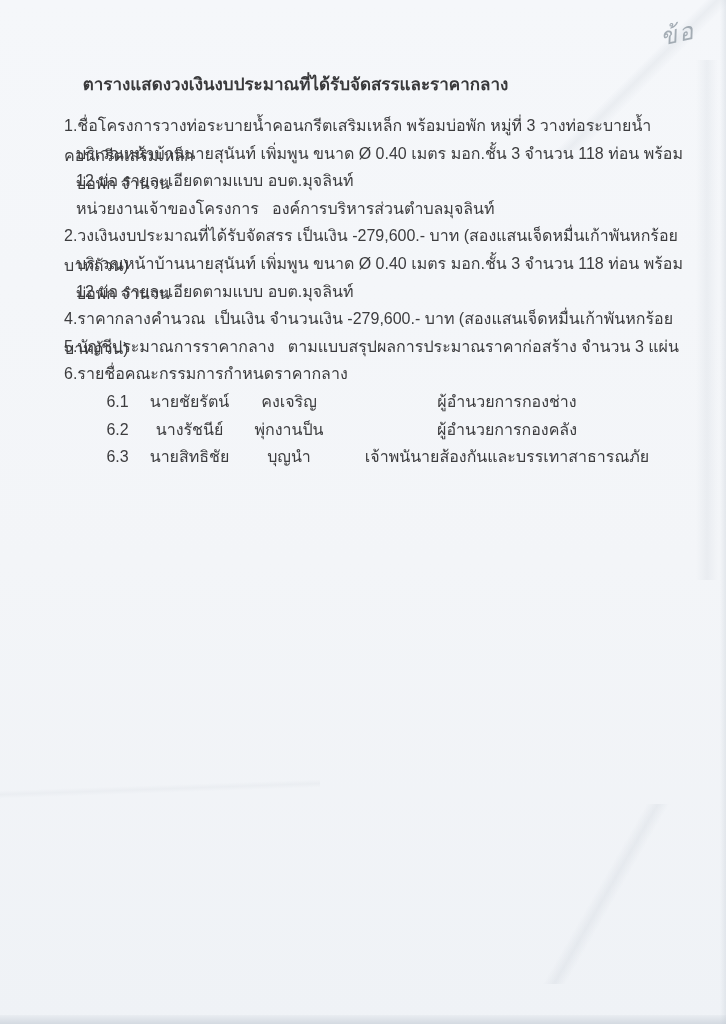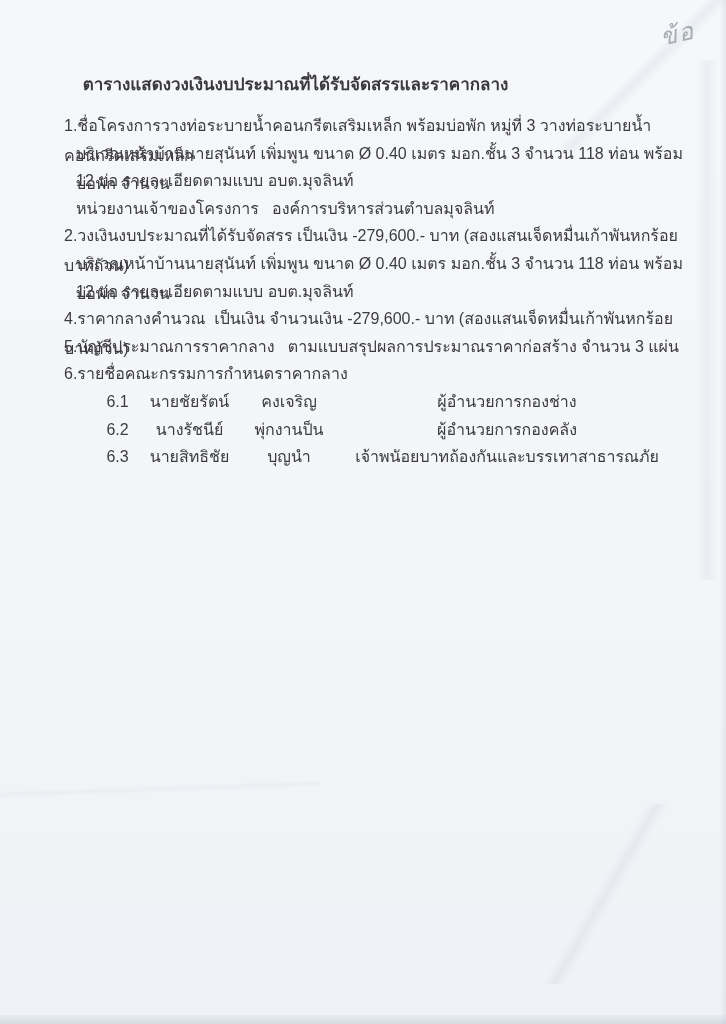--- a/index.html
+++ b/index.html
@@ -139,17 +139,17 @@
     <div class="committee-row">
       <span class="c-no">6.2</span>
       <span class="c-first">นางรัชนีย์</span>
       <span class="c-last">พุ่กงานป็น</span>
       <span class="c-pos">ผู้อำนวยการกองคลัง</span>
     </div>
     <div class="committee-row">
       <span class="c-no">6.3</span>
       <span class="c-first">นายสิทธิชัย</span>
       <span class="c-last">บุญนำ</span>
-      <span class="c-pos">เจ้าพนัอยบาทถ้องกันและบรรเทาสาธารณภัย</span>
+      <span class="c-pos">เจ้าพนันายส้องกันและบรรเทาสาธารณภัย</span>
     </div>
   </div>
 
 </div>
 
 </body></html>

